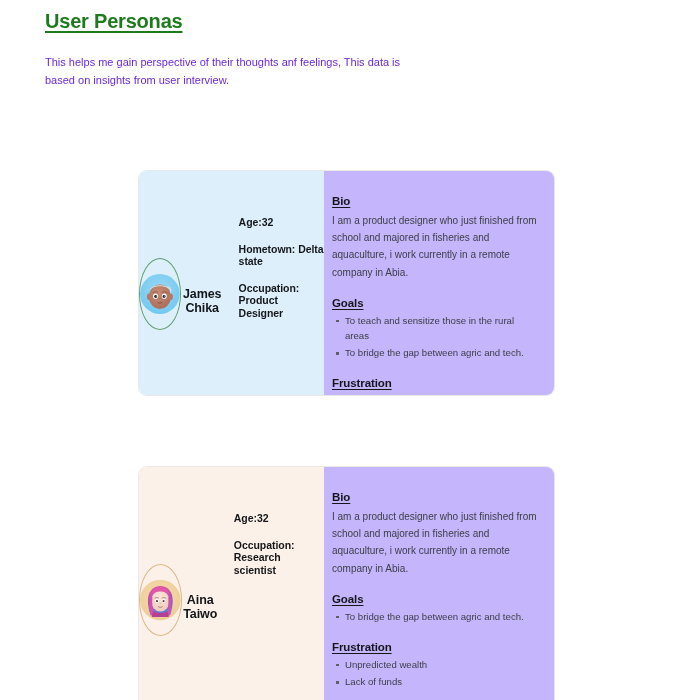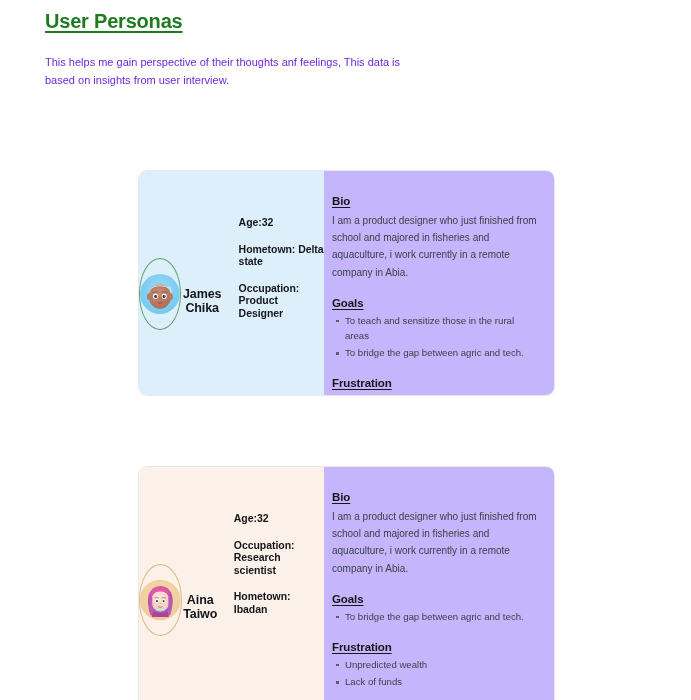--- a/index.html
+++ b/index.html
@@ -280,21 +280,20 @@
           <path d="M39 32.4 C40.6 31.3, 43.8 31.3, 45.5 32.6" stroke="#9a6a58" stroke-width="1.2" fill="none" stroke-linecap="round"></path>
           <path d="M35.3 42 L36.7 42" stroke="#c79a88" stroke-width="1.1" stroke-linecap="round"></path>
           <path d="M32.5 48 C34.2 49.4, 37.8 49.4, 39.5 48" stroke="#a86a5c" stroke-width="1.4" fill="none" stroke-linecap="round"></path>
           <path d="M24 56 C28 60, 44 60, 48 56 C50 60, 51 63, 51 66 L21 66 C21 63, 22 60, 24 56 Z" fill="#b43f93"></path>
         </svg>
       </div>
       <div class="persona-name">Aina Taiwo</div>
       <div class="facts">
         <div class="fact-line">Age:32</div>
         <div class="fact-line">Occupation: Research scientist</div>
-        <div class="fact-line">Hometown: Ibadan</div>
       </div>
     </div>
 
     <div class="card-right">
       <div class="section-block">
         <div class="section-heading">Bio</div>
         <div class="bio-text">I am a product designer who just finished from school and majored in fisheries and aquaculture, i work currently in a remote company in Abia.</div>
       </div>
       <div class="section-block">
         <div class="section-heading">Goals</div>

